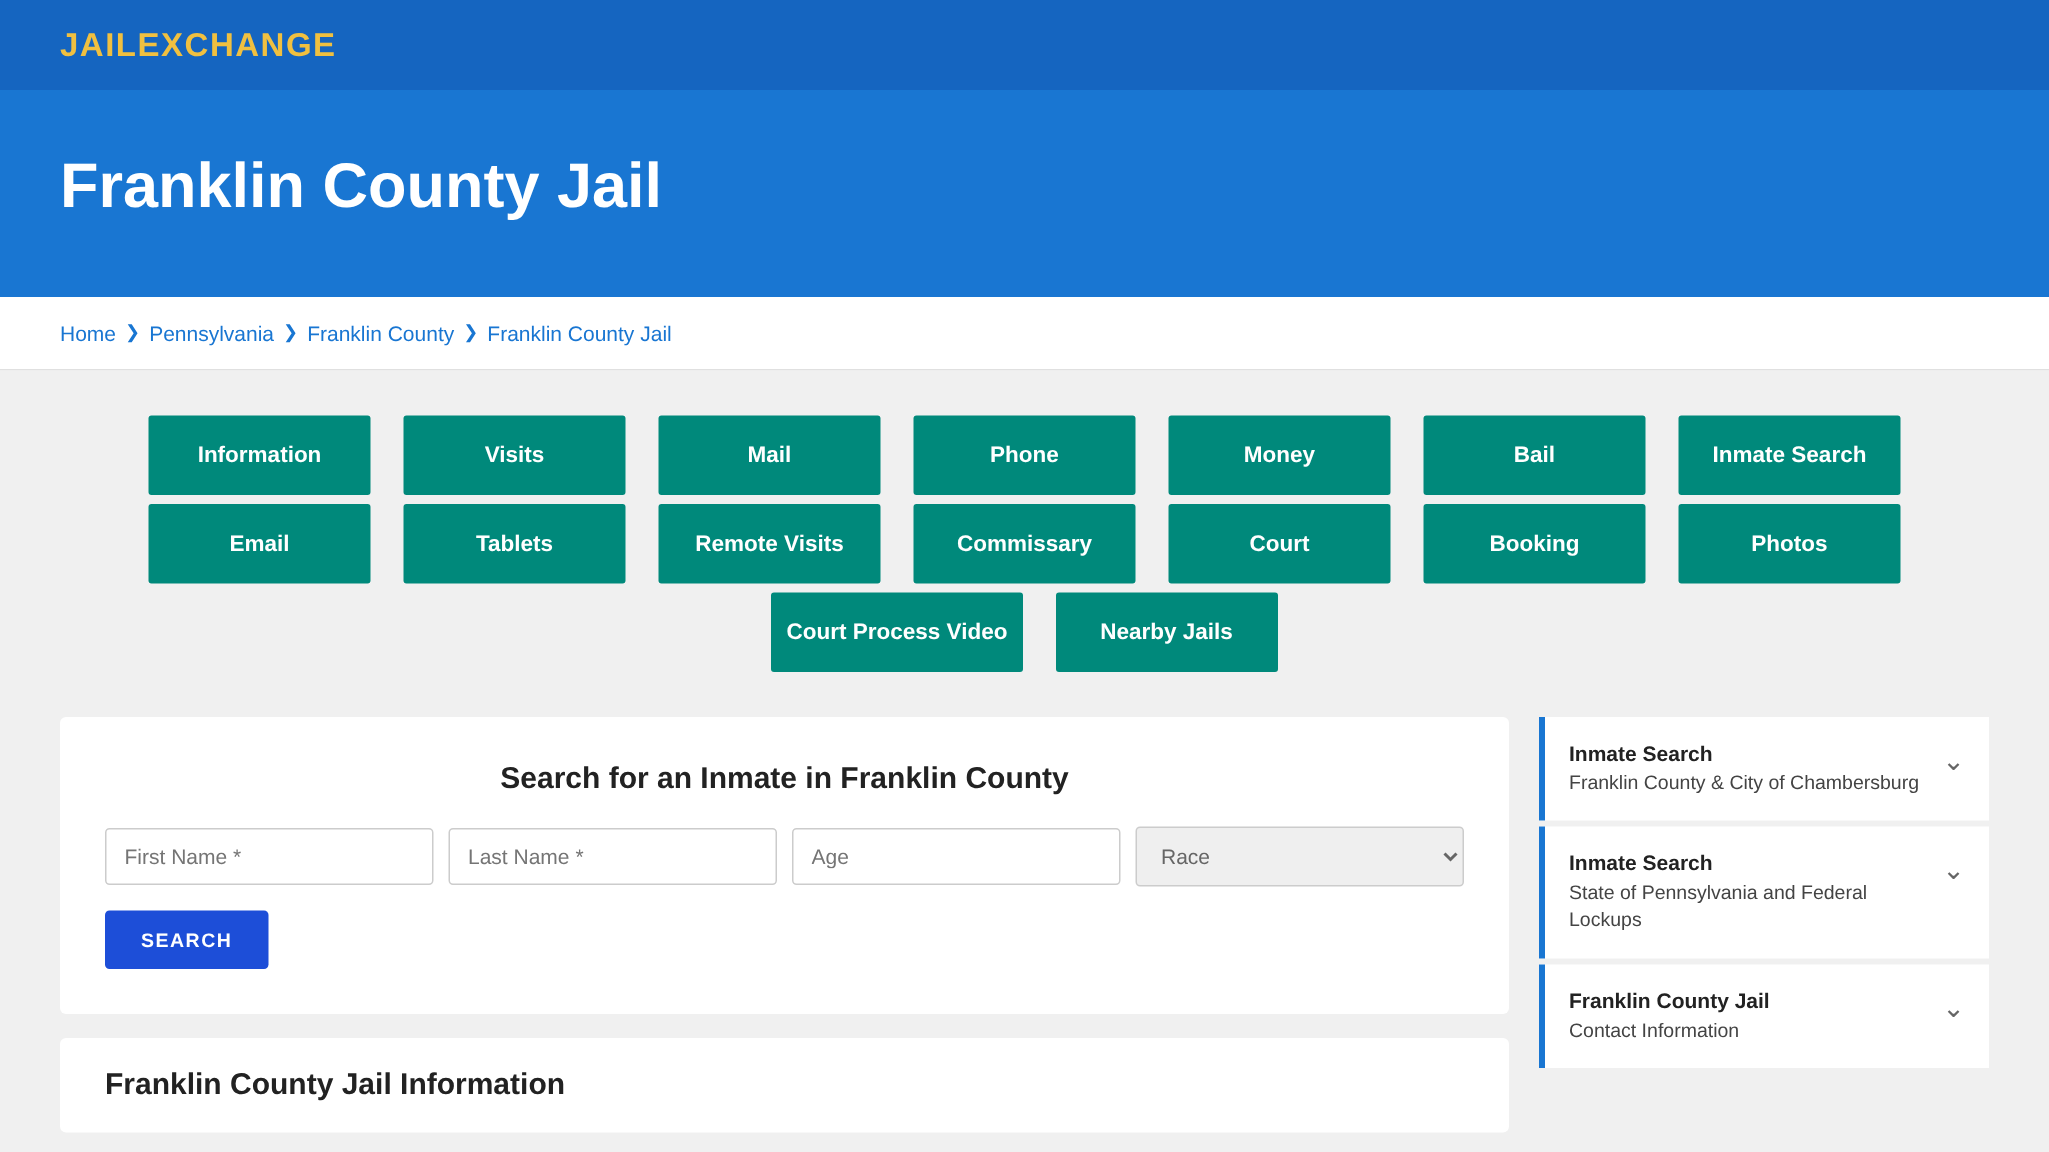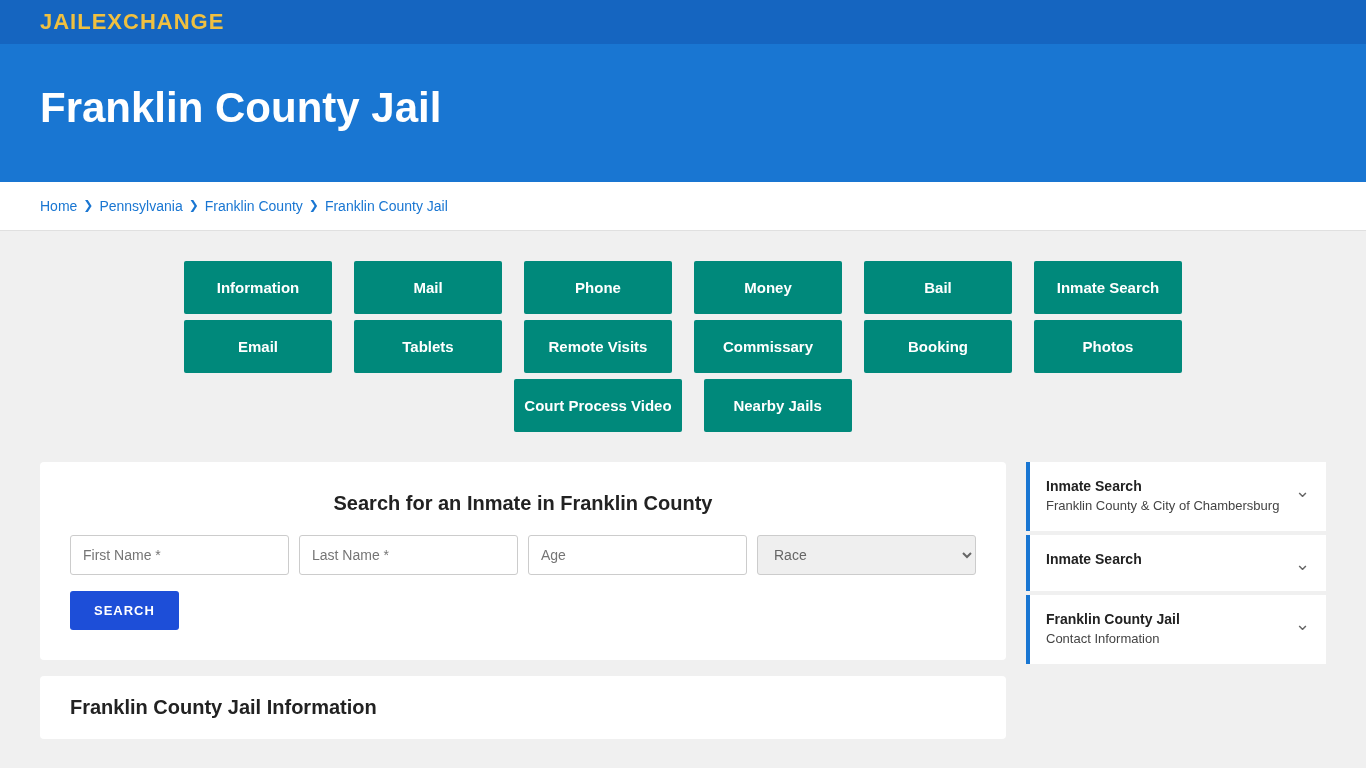--- a/index.html
+++ b/index.html
@@ -2,21 +2,21 @@
 <html><head>
   <meta charset="utf-8">
   <style>
     * { box-sizing: border-box; margin: 0; padding: 0; }
     body { font-family: Arial, sans-serif; background: #f0f0f0; color: #333; }
 
     
     .header {
       background: #1565c0;
       padding: 0 40px;
-      height: 44px;
+      height: 60px;
       display: flex;
       align-items: center;
       justify-content: space-between;
     }
     .logo {
       font-size: 22px;
       font-weight: 900;
       color: white;
       letter-spacing: 1px;
     }
@@ -125,20 +125,21 @@
       font-size: 20px;
       font-weight: 700;
       margin-bottom: 20px;
       color: #222;
     }
     .search-fields {
       display: flex;
       gap: 10px;
       margin-bottom: 16px;
       flex-wrap: wrap;
+      align-items: center;
     }
     .search-fields input,
     .search-fields select {
       border: 1px solid #ccc;
       border-radius: 3px;
       padding: 10px 12px;
       font-size: 14px;
       flex: 1;
       min-width: 100px;
       color: #666;
@@ -227,31 +228,33 @@
     <span class="sep">❯</span>
     <a href="#">Franklin County Jail</a>
   </nav>
 </div>
 
 <div class="main-area">
 
   <div class="button-grid">
     <div class="button-row">
       <button class="grid-btn">Information</button>
+      <button class="grid-btn">Visits</button>
       <button class="grid-btn">Mail</button>
       <button class="grid-btn">Phone</button>
       <button class="grid-btn">Money</button>
       <button class="grid-btn">Bail</button>
       <button class="grid-btn">Inmate Search</button>
     </div>
     <div class="button-row">
       <button class="grid-btn">Email</button>
       <button class="grid-btn">Tablets</button>
       <button class="grid-btn">Remote Visits</button>
       <button class="grid-btn">Commissary</button>
+      <button class="grid-btn">Court</button>
       <button class="grid-btn">Booking</button>
       <button class="grid-btn">Photos</button>
     </div>
     <div class="button-row">
       <button class="grid-btn">Court Process Video</button>
       <button class="grid-btn">Nearby Jails</button>
     </div>
   </div>
 
   <div class="two-col">
@@ -285,20 +288,21 @@
       <div class="sidebar-item">
         <div class="item-text">
           <div class="item-title">Inmate Search</div>
           <div class="item-subtitle">Franklin County &amp; City of Chambersburg</div>
         </div>
         <span class="chevron">⌄</span>
       </div>
       <div class="sidebar-item">
         <div class="item-text">
           <div class="item-title">Inmate Search</div>
+          <div class="item-subtitle">State of Pennsylvania and Federal Lockups</div>
         </div>
         <span class="chevron">⌄</span>
       </div>
       <div class="sidebar-item">
         <div class="item-text">
           <div class="item-title">Franklin County Jail</div>
           <div class="item-subtitle">Contact Information</div>
         </div>
         <span class="chevron">⌄</span>
       </div>

